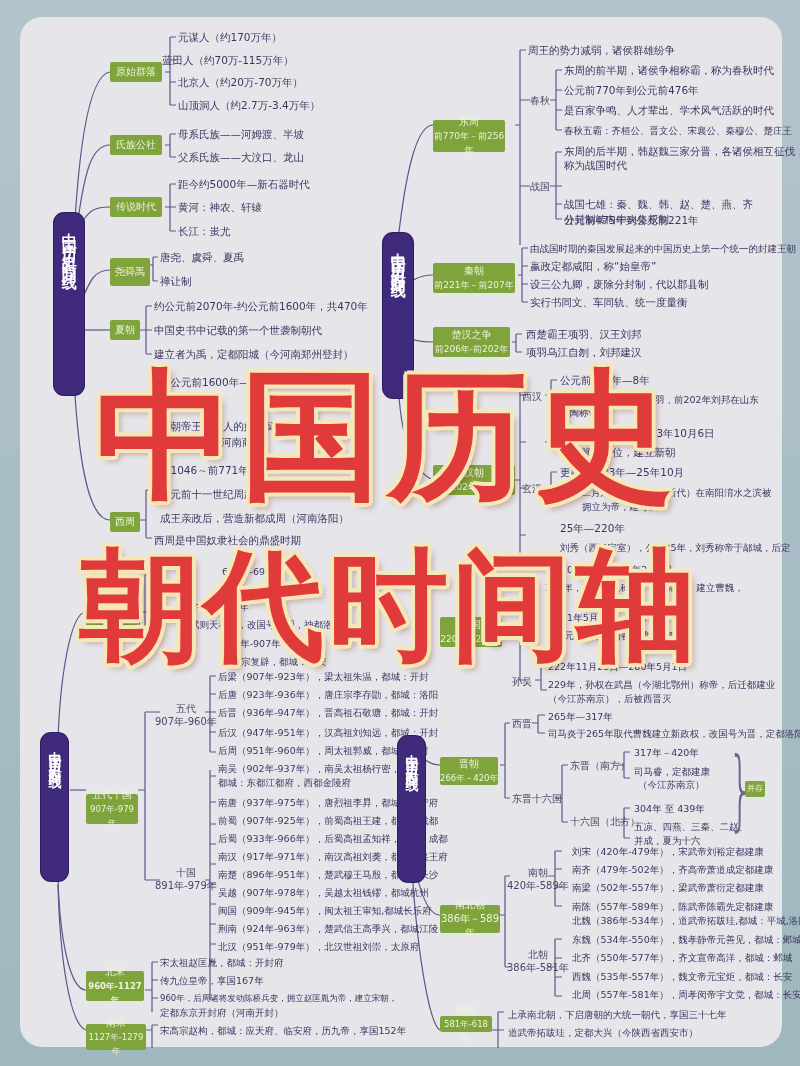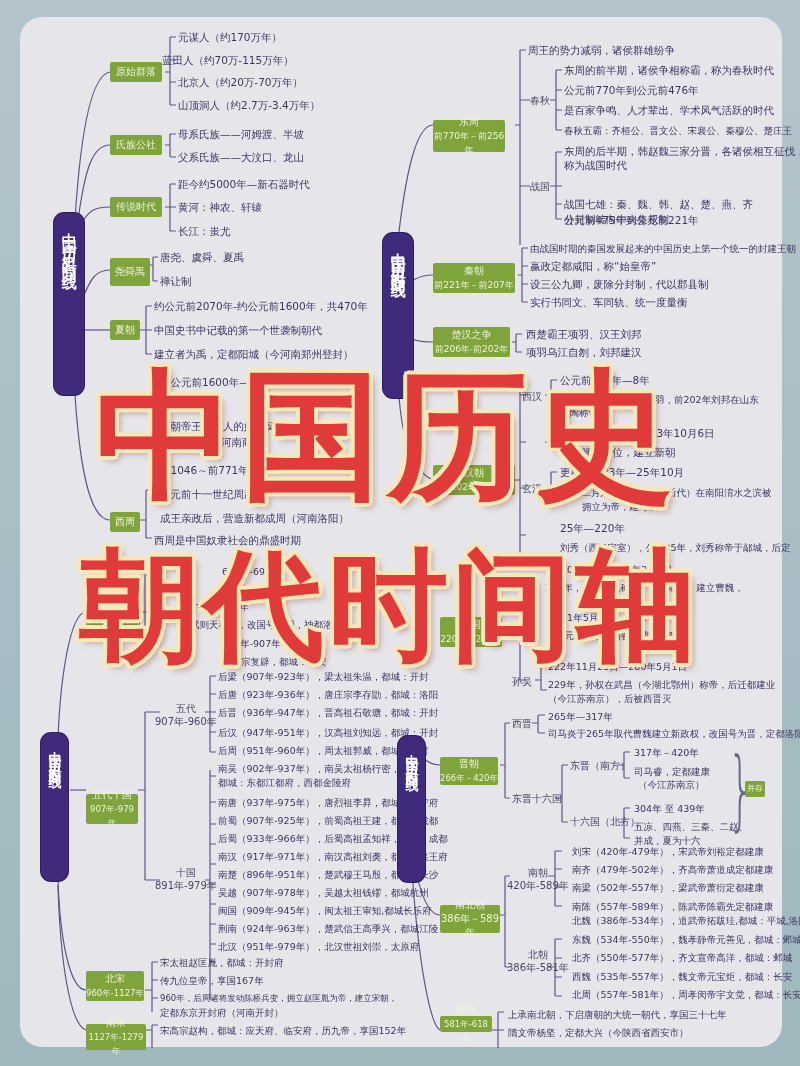--- a/index.html
+++ b/index.html
@@ -259,21 +259,21 @@
 <div class="leaf sm" style="left:218px;top:832px;">后蜀（933年-966年），后蜀高祖孟知祥，都城：成都</div>
 <div class="leaf sm" style="left:218px;top:850px;">南汉（917年-971年），南汉高祖刘䶮，都城：兴王府</div>
 <div class="leaf sm" style="left:218px;top:868px;">南楚（896年-951年），楚武穆王马殷，都城：长沙</div>
 <div class="leaf sm" style="left:218px;top:886px;">吴越（907年-978年），吴越太祖钱镠，都城杭州</div>
 <div class="leaf sm" style="left:218px;top:904px;">闽国（909年-945年），闽太祖王审知,都城长乐府</div>
 <div class="leaf sm" style="left:218px;top:922px;">荆南（924年-963年），楚武信王高季兴，都城江陵</div>
 <div class="leaf sm" style="left:218px;top:940px;">北汉（951年-979年），北汉世祖刘崇，太原府</div>
 
 <div class="gbox" style="left:86px;top:971px;width:58px;height:30px;">
   <span>北宋</span>
-  <span style="font-size:8.5px;">960年-1127年</span>
+  <span style="font-size:8.5px;font-weight:bold;">960年-1127年</span>
 </div>
 <div class="leaf sm" style="left:160px;top:956px;">宋太祖赵匡胤，都城：开封府</div>
 <div class="leaf sm" style="left:160px;top:974px;">传九位皇帝，享国167年</div>
 <div class="leaf sm" style="left:160px;top:992px;font-size:8.5px;">960年，后周诸将发动陈桥兵变，拥立赵匡胤为帝，建立宋朝，</div>
 <div class="leaf sm" style="left:160px;top:1006px;">定都东京开封府（河南开封）</div>
 
 <div class="gbox" style="left:86px;top:1024px;width:60px;height:26px;">
   <span>南宋</span>
   <span style="font-size:8.5px;">1127年-1279年</span>
 </div>
@@ -324,16 +324,16 @@
 <div class="leaf sm" style="left:572px;top:933px;">东魏（534年-550年），魏孝静帝元善见，都城：邺城</div>
 <div class="leaf sm" style="left:572px;top:951px;">北齐（550年-577年），齐文宣帝高洋，都城：邺城</div>
 <div class="leaf sm" style="left:572px;top:970px;">西魏（535年-557年），魏文帝元宝炬，都城：长安</div>
 <div class="leaf sm" style="left:572px;top:988px;">北周（557年-581年），周孝闵帝宇文觉，都城：长安</div>
 
 <div class="gbox" style="left:440px;top:1016px;width:52px;height:16px;">
   <span>隋朝</span>
   <span style="font-size:8.5px;">581年-618年</span>
 </div>
 <div class="leaf sm" style="left:508px;top:1008px;">上承南北朝，下启唐朝的大统一朝代，享国三十七年</div>
-<div class="leaf sm" style="left:508px;top:1026px;">隋文帝杨坚，定都大兴（今陕西省西安市）</div>
+<div class="leaf sm" style="left:508px;top:1026px;">道武帝拓跋珪，定都大兴（今陕西省西安市）</div>
 
 <div class="bigtitle" style="left:95px;top:355px;font-size:140px;line-height:160px;">中国历史</div>
 <div class="bigtitle" style="left:80px;top:540px;font-size:120px;line-height:130px;letter-spacing:4px;">朝代时间轴</div>
 
 </body></html>

